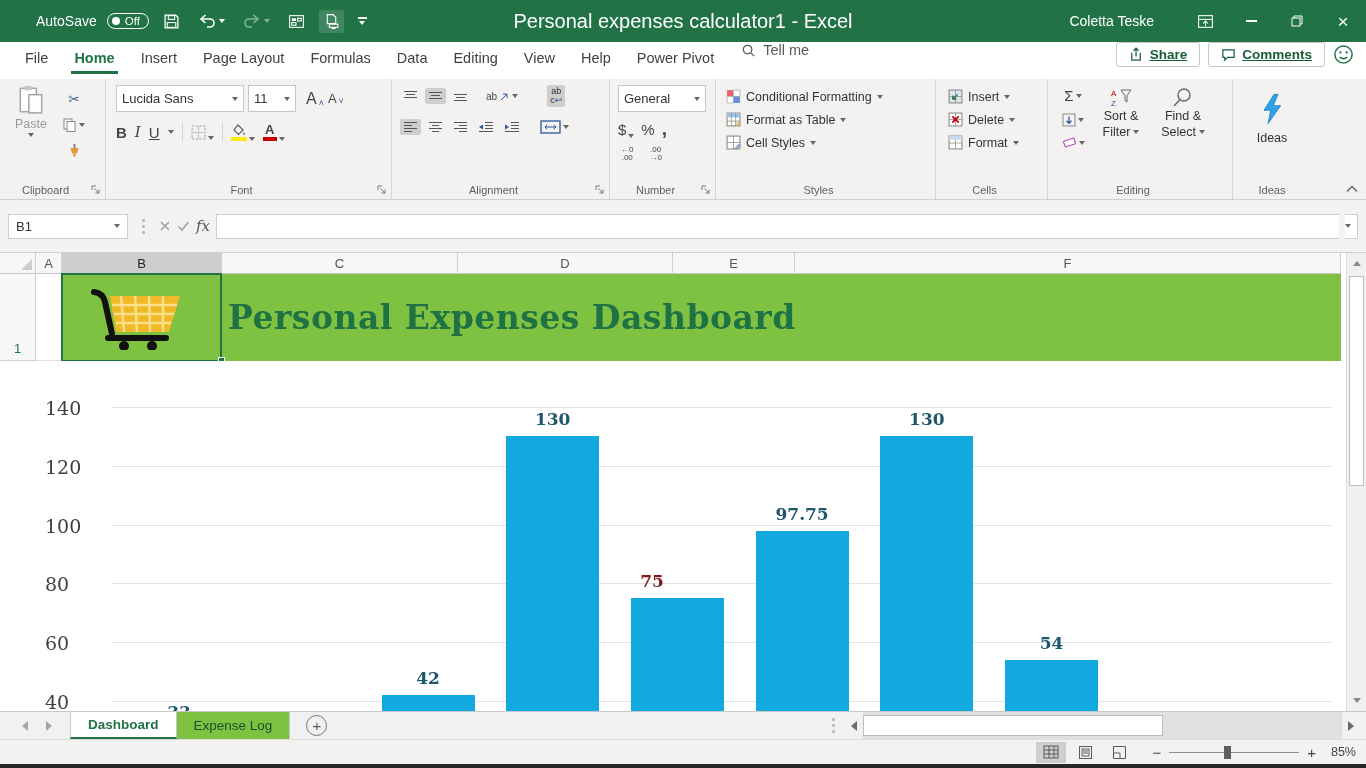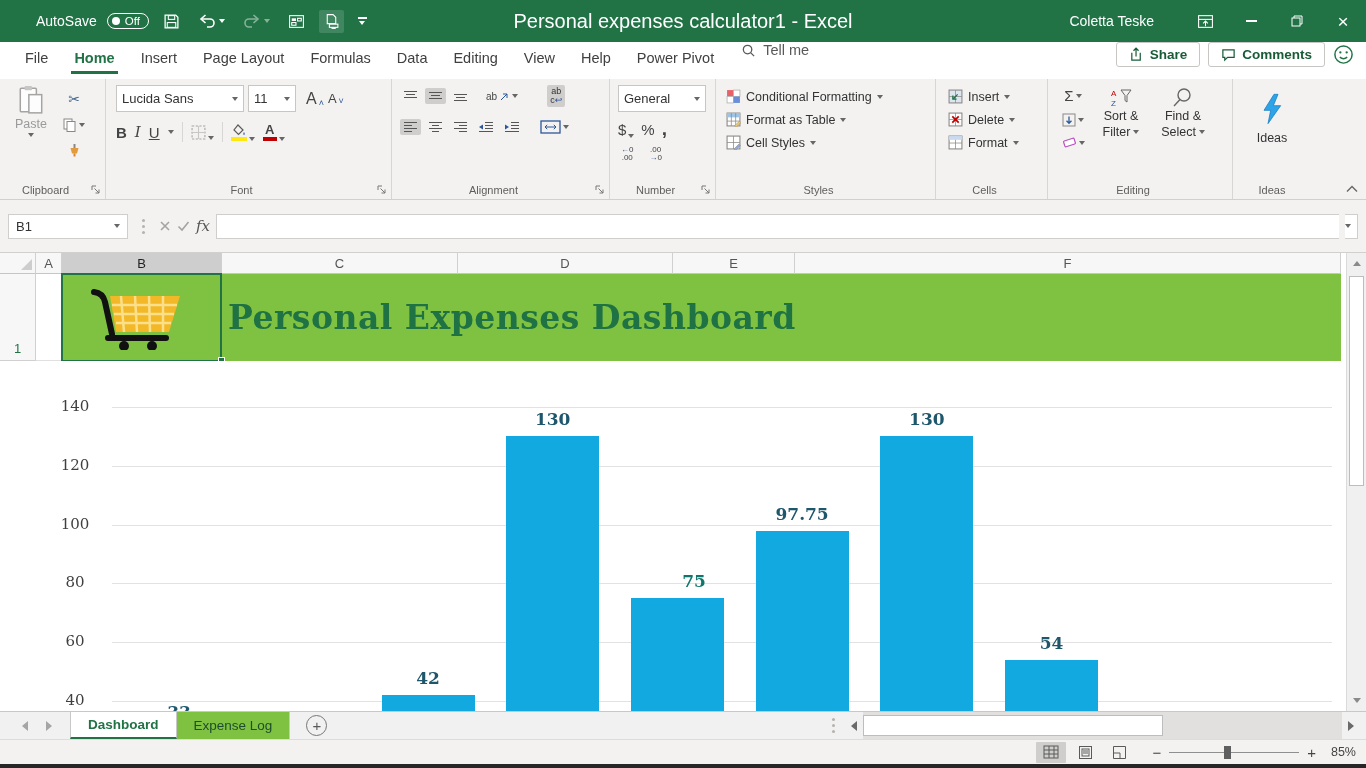--- a/index.html
+++ b/index.html
@@ -23,21 +23,21 @@
   .tb-user { font-size:14px; margin-right:28px; }
   .winbtn { width:46px; height:42px; display:flex; align-items:center; justify-content:center; background:none; border:none; color:#fff; font-size:16px; cursor:pointer; }
 
   
   .tabrow { height:37px; background:#fff; display:flex; align-items:flex-start; padding-left:12px; font-size:14.5px; color:#404040; }
   .rtab { padding:8px 13px; cursor:pointer; position:relative; white-space:nowrap; }
   .rtab.active { color:#217346; font-weight:bold; }
   .rtab.active::after { content:""; position:absolute; left:10px; right:10px; bottom:0; height:3px; background:#217346; }
   .tellme { display:flex; align-items:center; gap:7px; color:#595959; padding:0 14px; cursor:pointer; }
   .tabrow-right { margin-left:auto; display:flex; align-items:center; gap:8px; padding-right:12px; }
-  .pillbtn { display:flex; align-items:center; gap:6px; border:1px solid #c8c6c4; background:#fff; border-radius:3px; padding:4px 12px; font-size:13.5px; color:#185c37; font-weight:600; cursor:pointer; }
+  .pillbtn { display:flex; align-items:center; gap:6px; border:1px solid #c8c6c4; background:#fff; border-radius:3px; padding:4px 12px; font-size:13.5px; color:#185c37; font-weight:600; cursor:pointer;text-decoration:underline; }
   .smiley { background:none; border:none; cursor:pointer; display:flex; }
 
   
   .ribbon { height:121px; background:#f3f2f1; border-bottom:1px solid #d2d0ce; display:flex; position:relative; }
   .rgroup { position:relative; border-right:1px solid #d8d6d4; height:100%; padding-top:6px; }
   .rgroup-label { position:absolute; bottom:3px; left:0; right:14px; text-align:center; font-size:11px; color:#605e5c; }
   .launcher { position:absolute; bottom:4px; right:4px; cursor:pointer; }
   .smallbtn { display:inline-flex; align-items:center; justify-content:center; gap:2px; border:none; background:none; padding:2px 3px; cursor:pointer; color:#444; border-radius:2px; }
   .smallbtn.on { background:#d0cecc; }
   .rowline { display:flex; align-items:center; gap:4px; }
@@ -89,21 +89,21 @@
   .rowhdr { position:absolute; left:0; top:21px; width:36px; height:87px; background:#f7f7f7; border-right:1px solid #d0d0d0; border-bottom:1px solid #d0d0d0; font-size:13px; color:#217346; display:flex; align-items:flex-end; justify-content:center; padding-bottom:4px; cursor:pointer; }
   .banner { position:absolute; left:62px; top:21px; width:1279px; height:87px; background:#7FC241; display:flex; align-items:center; }
   .banner-title { font-family:"DejaVu Serif", serif; font-size:33px; font-weight:600; color:#1F7244; margin-left:166px; letter-spacing:.5px; white-space:nowrap; }
   .cellA1 { position:absolute; left:36px; top:21px; width:26px; height:87px; background:#fff; border-bottom:1px solid #e0e0e0; }
   .sel-cell { position:absolute; left:61px; top:20px; width:161px; height:89px; border:2px solid #217346; pointer-events:none; }
   .fill-handle { position:absolute; left:218px; top:104px; width:7px; height:7px; background:#217346; border:1px solid #fff; }
   .cart { position:absolute; left:88px; top:35px; }
 
   .plot { position:absolute; left:0; top:108px; width:1341px; height:350px; background:#fff; overflow:hidden; }
   .gridline { position:absolute; left:112px; width:1220px; height:1px; background:#e2e2e2; }
-  .ytick { position:absolute; left:45px; width:60px; text-align:center; font-family:"DejaVu Serif", serif; font-size:15px; color:#3f3f3f; }
+  .ytick { position:absolute; left:45px; width:60px; text-align:left; font-family:"DejaVu Serif", serif; font-size:19px; color:#3f3f3f; }
   .bar { position:absolute; width:93px; }
   .barlabel { position:absolute; width:80px; text-align:center; font-family:"DejaVu Serif", serif; font-weight:bold; font-size:17px; }
 
   .vscroll { position:absolute; right:0; top:0; width:20px; height:458px; background:#f0f0f0; border-left:1px solid #dadada; }
   .varrow { position:absolute; left:0; width:20px; height:21px; display:flex; align-items:center; justify-content:center; background:#f0f0f0; cursor:pointer; }
   .tri-up { width:0; height:0; border-left:4px solid transparent; border-right:4px solid transparent; border-bottom:5px solid #8a8a8a; }
   .tri-dn { width:0; height:0; border-left:4px solid transparent; border-right:4px solid transparent; border-top:5px solid #8a8a8a; }
   .vthumb { position:absolute; left:2px; top:23px; width:15px; height:210px; background:#fff; border:1px solid #bdbdbd; cursor:grab; }
 
   
@@ -651,21 +651,21 @@
         <div class="ytick" style="top: 212.4px;">80</div>
         <div class="gridline" style="top: 281.2px;"></div>
         <div class="ytick" style="top: 271.2px;">60</div>
         <div class="gridline" style="top: 340px;"></div>
         <div class="ytick" style="top: 330px;">40</div>
         <div class="bar" style="left: 381.5px; top: 334.12px; height: 15.88px; background: rgb(18, 169, 225);"></div>
         <div class="barlabel" style="left: 388px; top: 307.12px; color: rgb(30, 86, 107);">42</div>
         <div class="bar" style="left: 506.2px; top: 75.4px; height: 274.6px; background: rgb(18, 169, 225);"></div>
         <div class="barlabel" style="left: 512.7px; top: 48.4px; color: rgb(30, 86, 107);">130</div>
         <div class="bar" style="left: 630.9px; top: 237.1px; height: 112.9px; background: rgb(18, 169, 225);"></div>
-        <div class="barlabel" style="left: 654px; top: 210.1px; color: #0f766e;">75</div>
+        <div class="barlabel" style="left: 612px; top: 210.1px; color: #7f1d1d;">75</div>
         <div class="bar" style="left: 755.6px; top: 170.215px; height: 179.785px; background: rgb(18, 169, 225);"></div>
         <div class="barlabel" style="left: 762.1px; top: 143.215px; color: rgb(30, 86, 107);">97.75</div>
         <div class="bar" style="left: 880.3px; top: 75.4px; height: 274.6px; background: rgb(18, 169, 225);"></div>
         <div class="barlabel" style="left: 886.8px; top: 48.4px; color: rgb(30, 86, 107);">130</div>
         <div class="bar" style="left: 1005px; top: 298.84px; height: 51.16px; background: rgb(18, 169, 225);"></div>
         <div class="barlabel" style="left: 1011.5px; top: 271.84px; color: rgb(30, 86, 107);">54</div>
         <div class="barlabel" style="left: 139px; top: 341px; color: rgb(30, 86, 107);">33</div>
       </div>
 
     <div class="vscroll">

